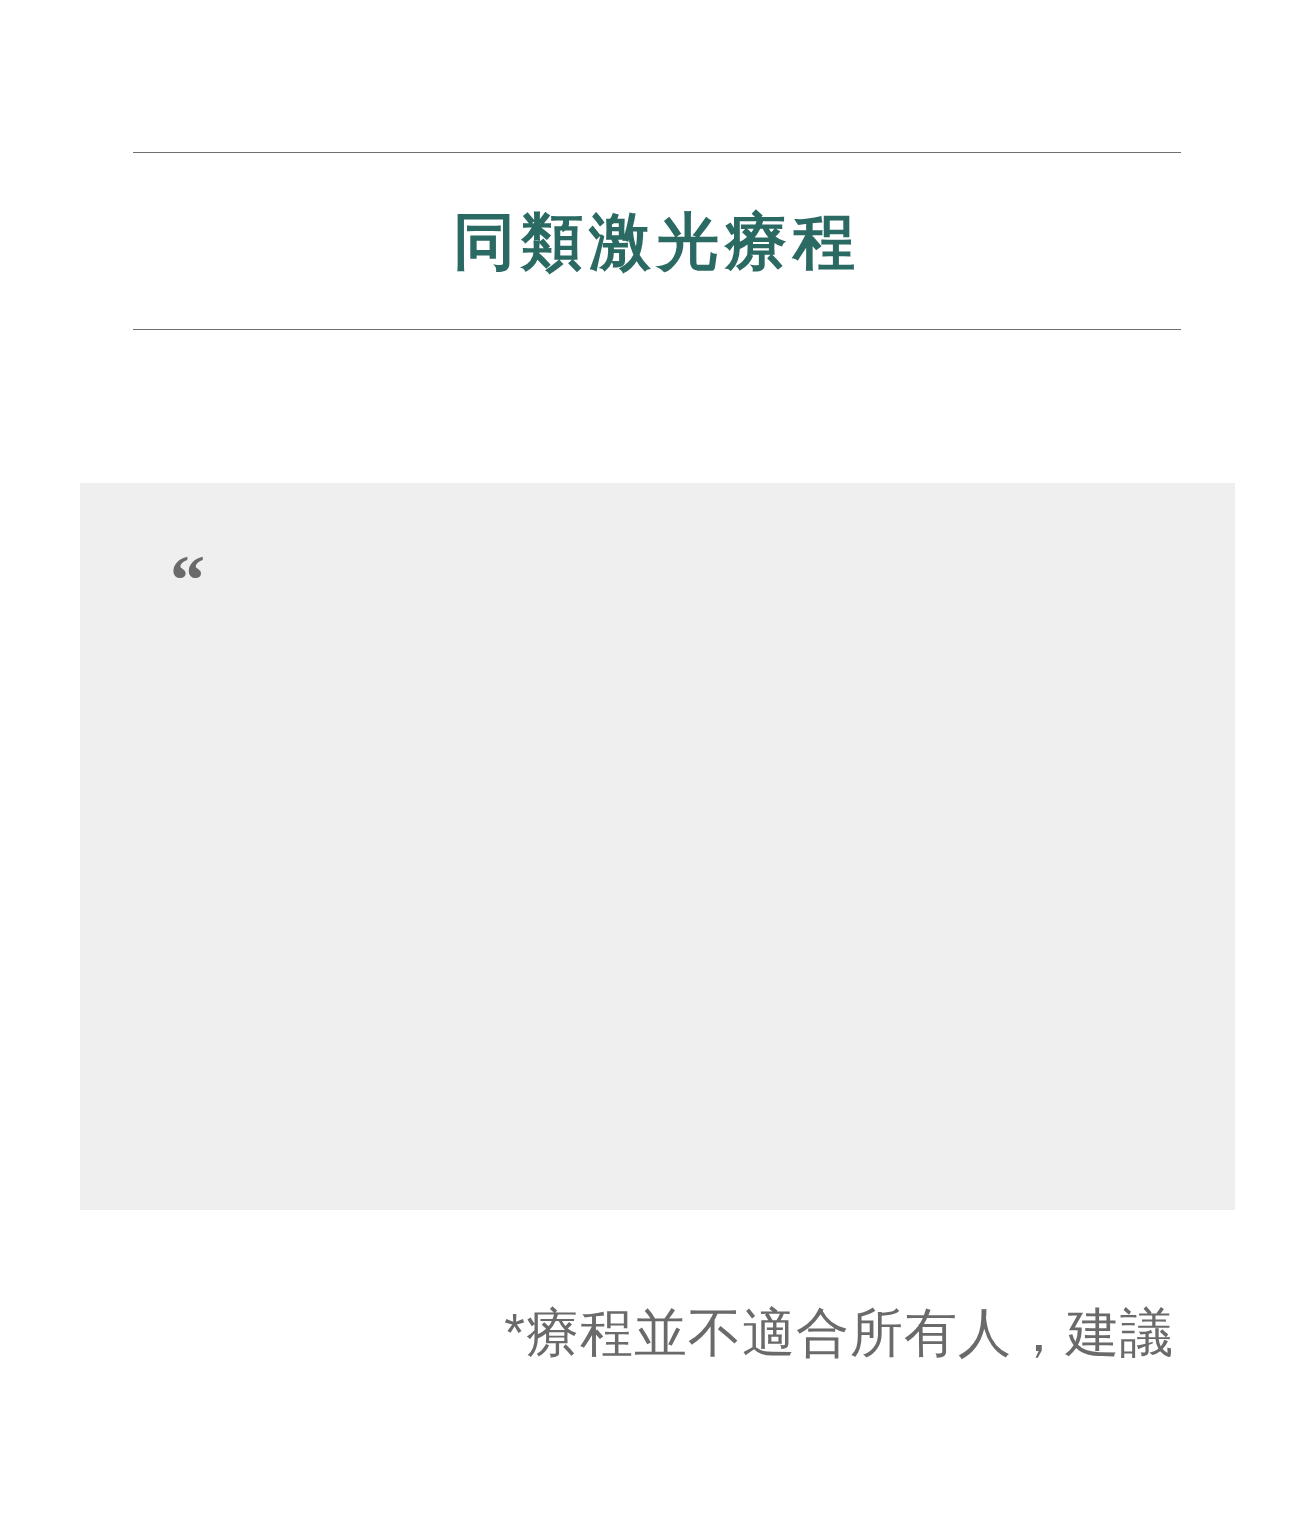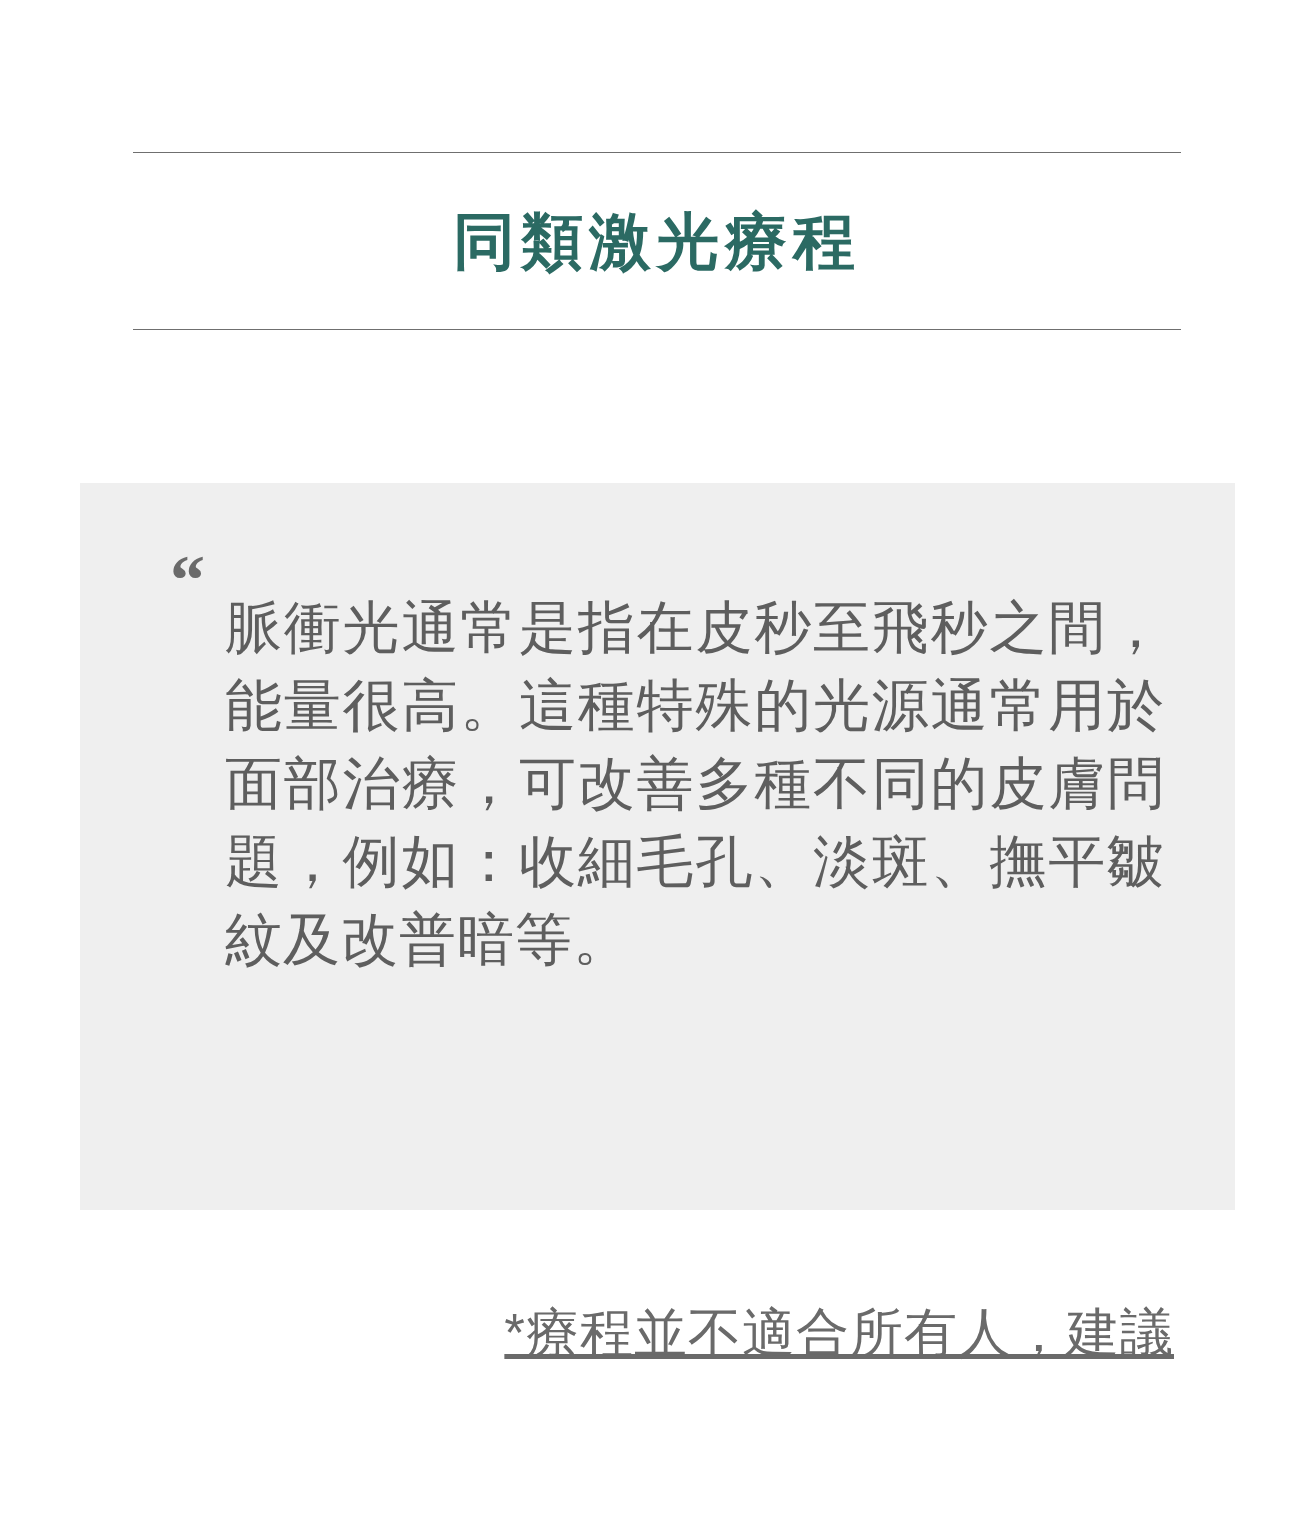--- a/index.html
+++ b/index.html
@@ -84,36 +84,34 @@
     top: 1295px;
     width: 950px;
     text-align: right;
     color: #6a6a6a;
     font-size: 53px;
     line-height: 1.45;
     letter-spacing: 1px;
   }
   .footnote div {
     white-space: nowrap;
-    text-decoration: underline;
   }
 </style>
 </head>
 <body>
 
 <div class="page">
 
   <div class="header">
     <div class="rule"></div>
     <div class="title">同類激光療程</div>
     <div class="rule"></div>
   </div>
 
   <div class="quote-card">
     <div class="quote-mark">“</div>
-    <div class="quote-text">脈衝光通常是指在皮秒至飛秒之間，能量很高。這種特殊的光源通常用於面部治療，可改善多種不同的皮膚問題，例如：收細毛孔、淡斑、撫平皺紋及改普暗等。</div>
   </div>
 
   <div class="footnote">
     <div>*療程並不適合所有人，建議</div>
   </div>
 
 </div>
 
 </body></html>

